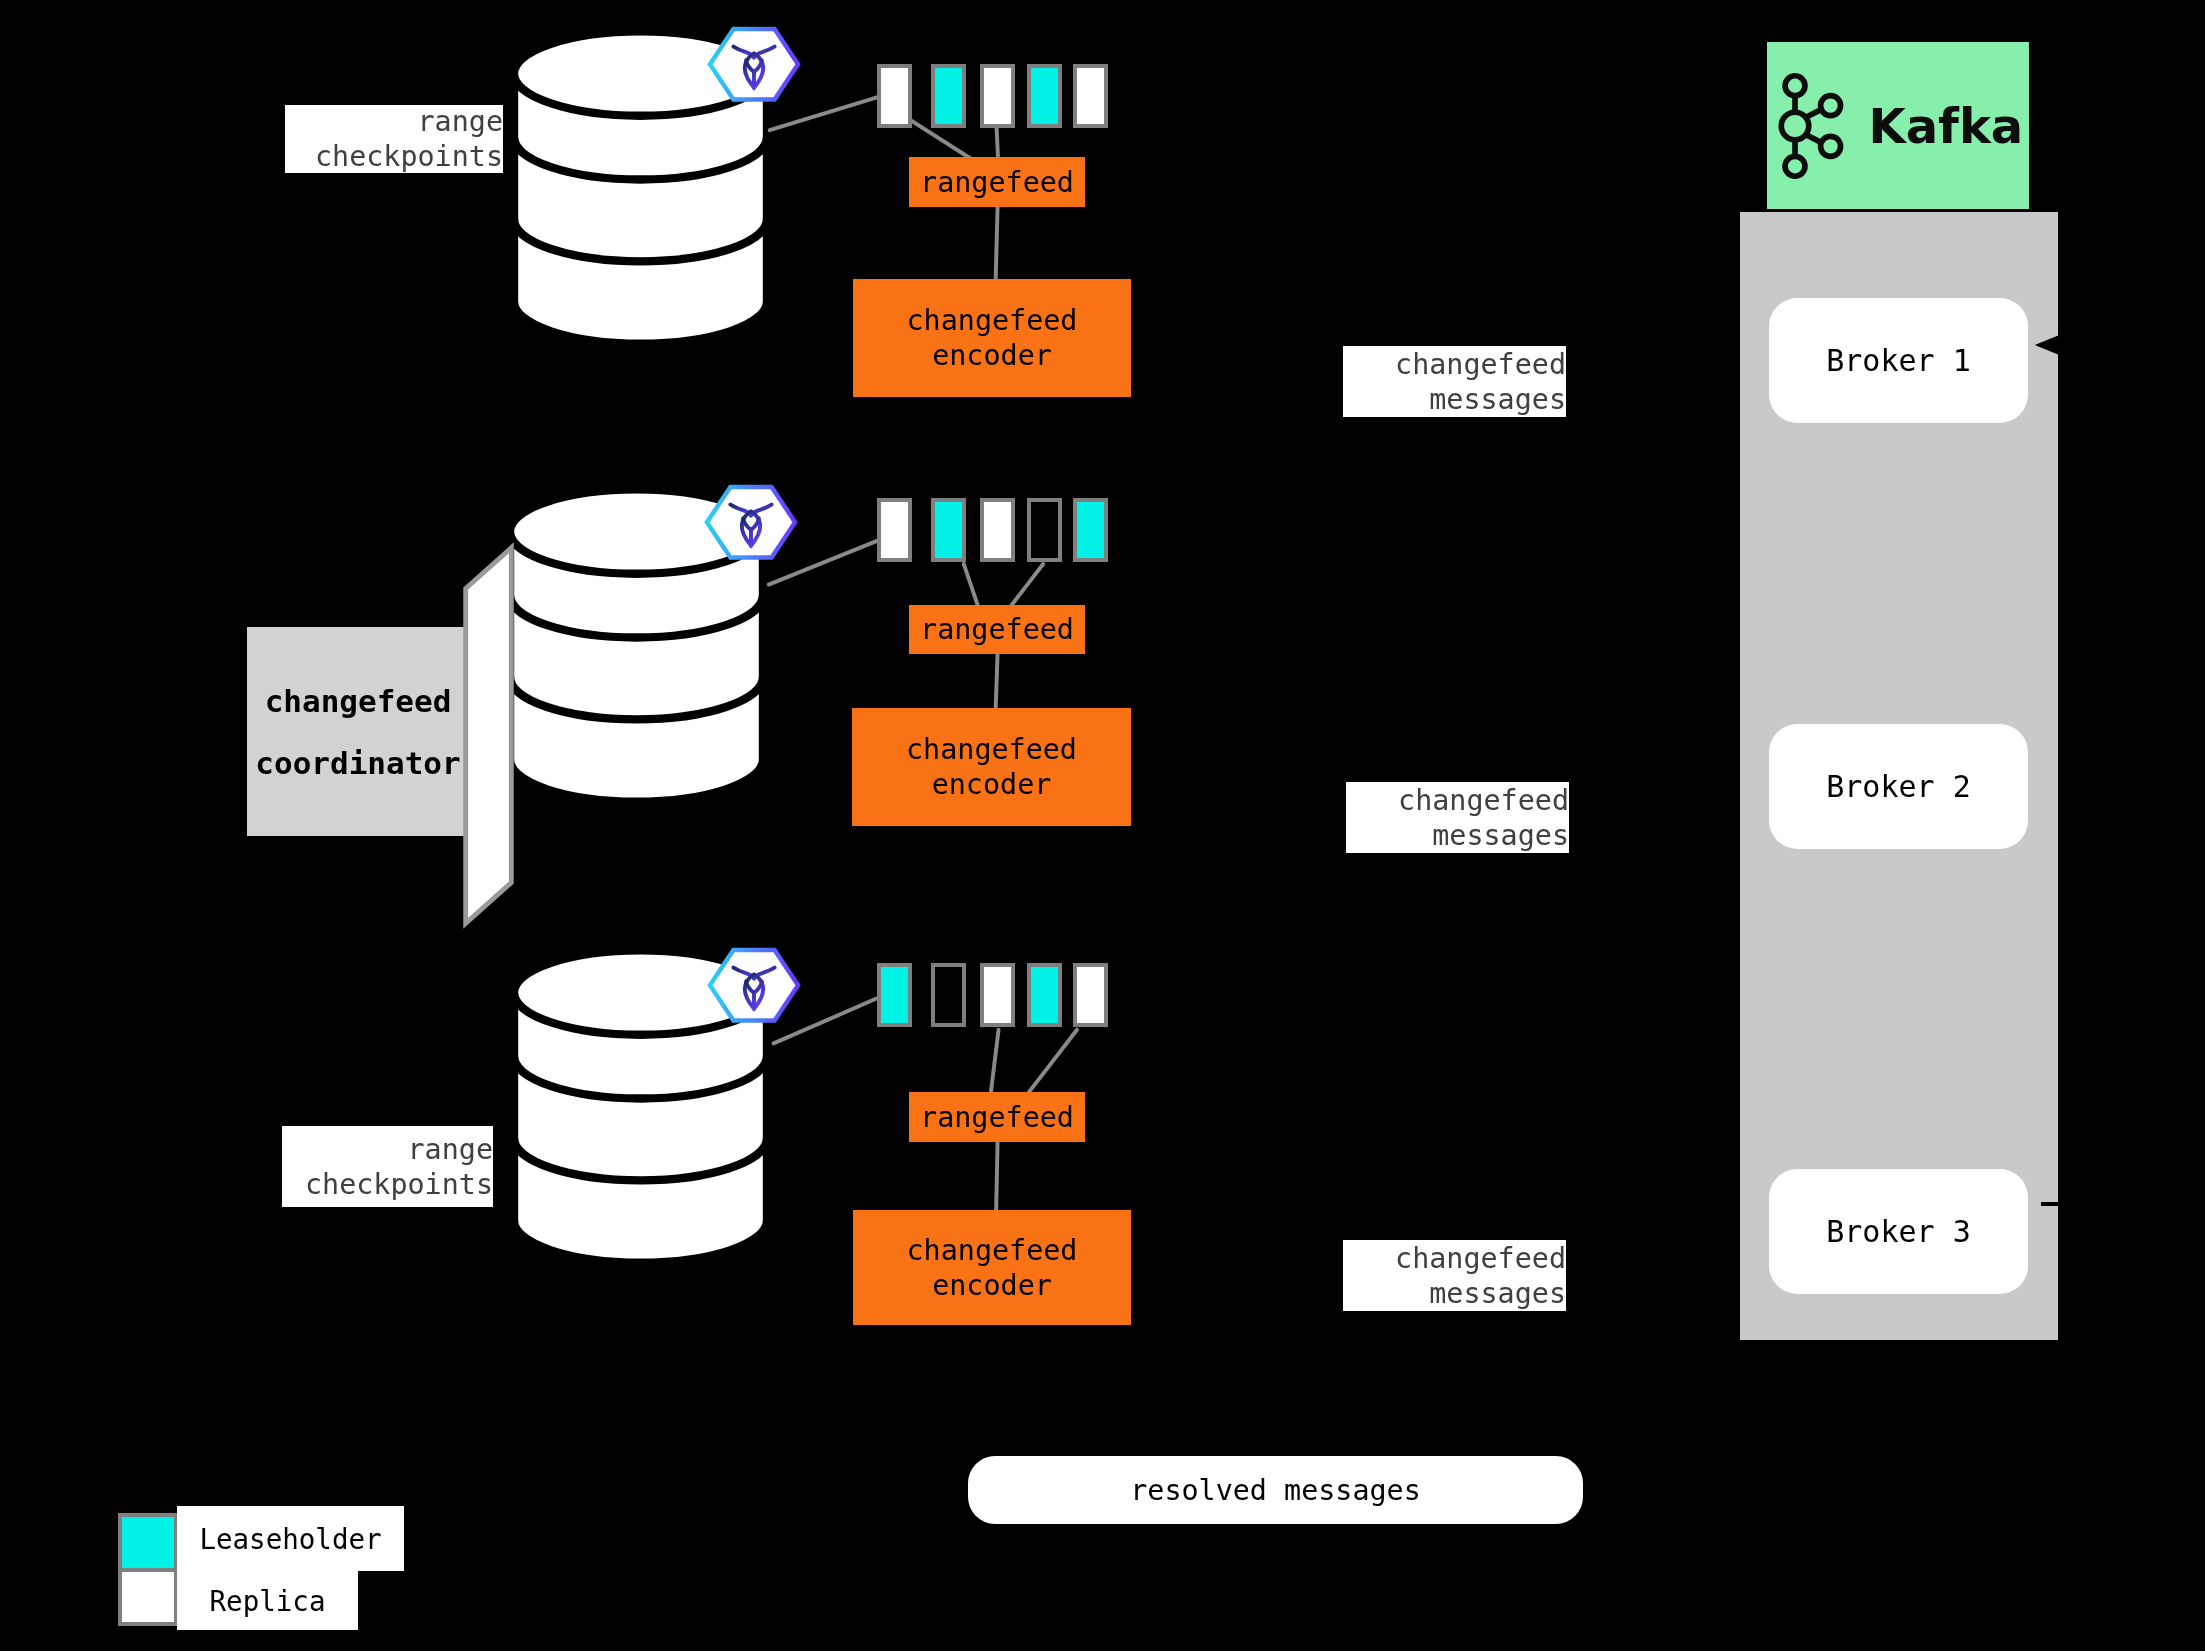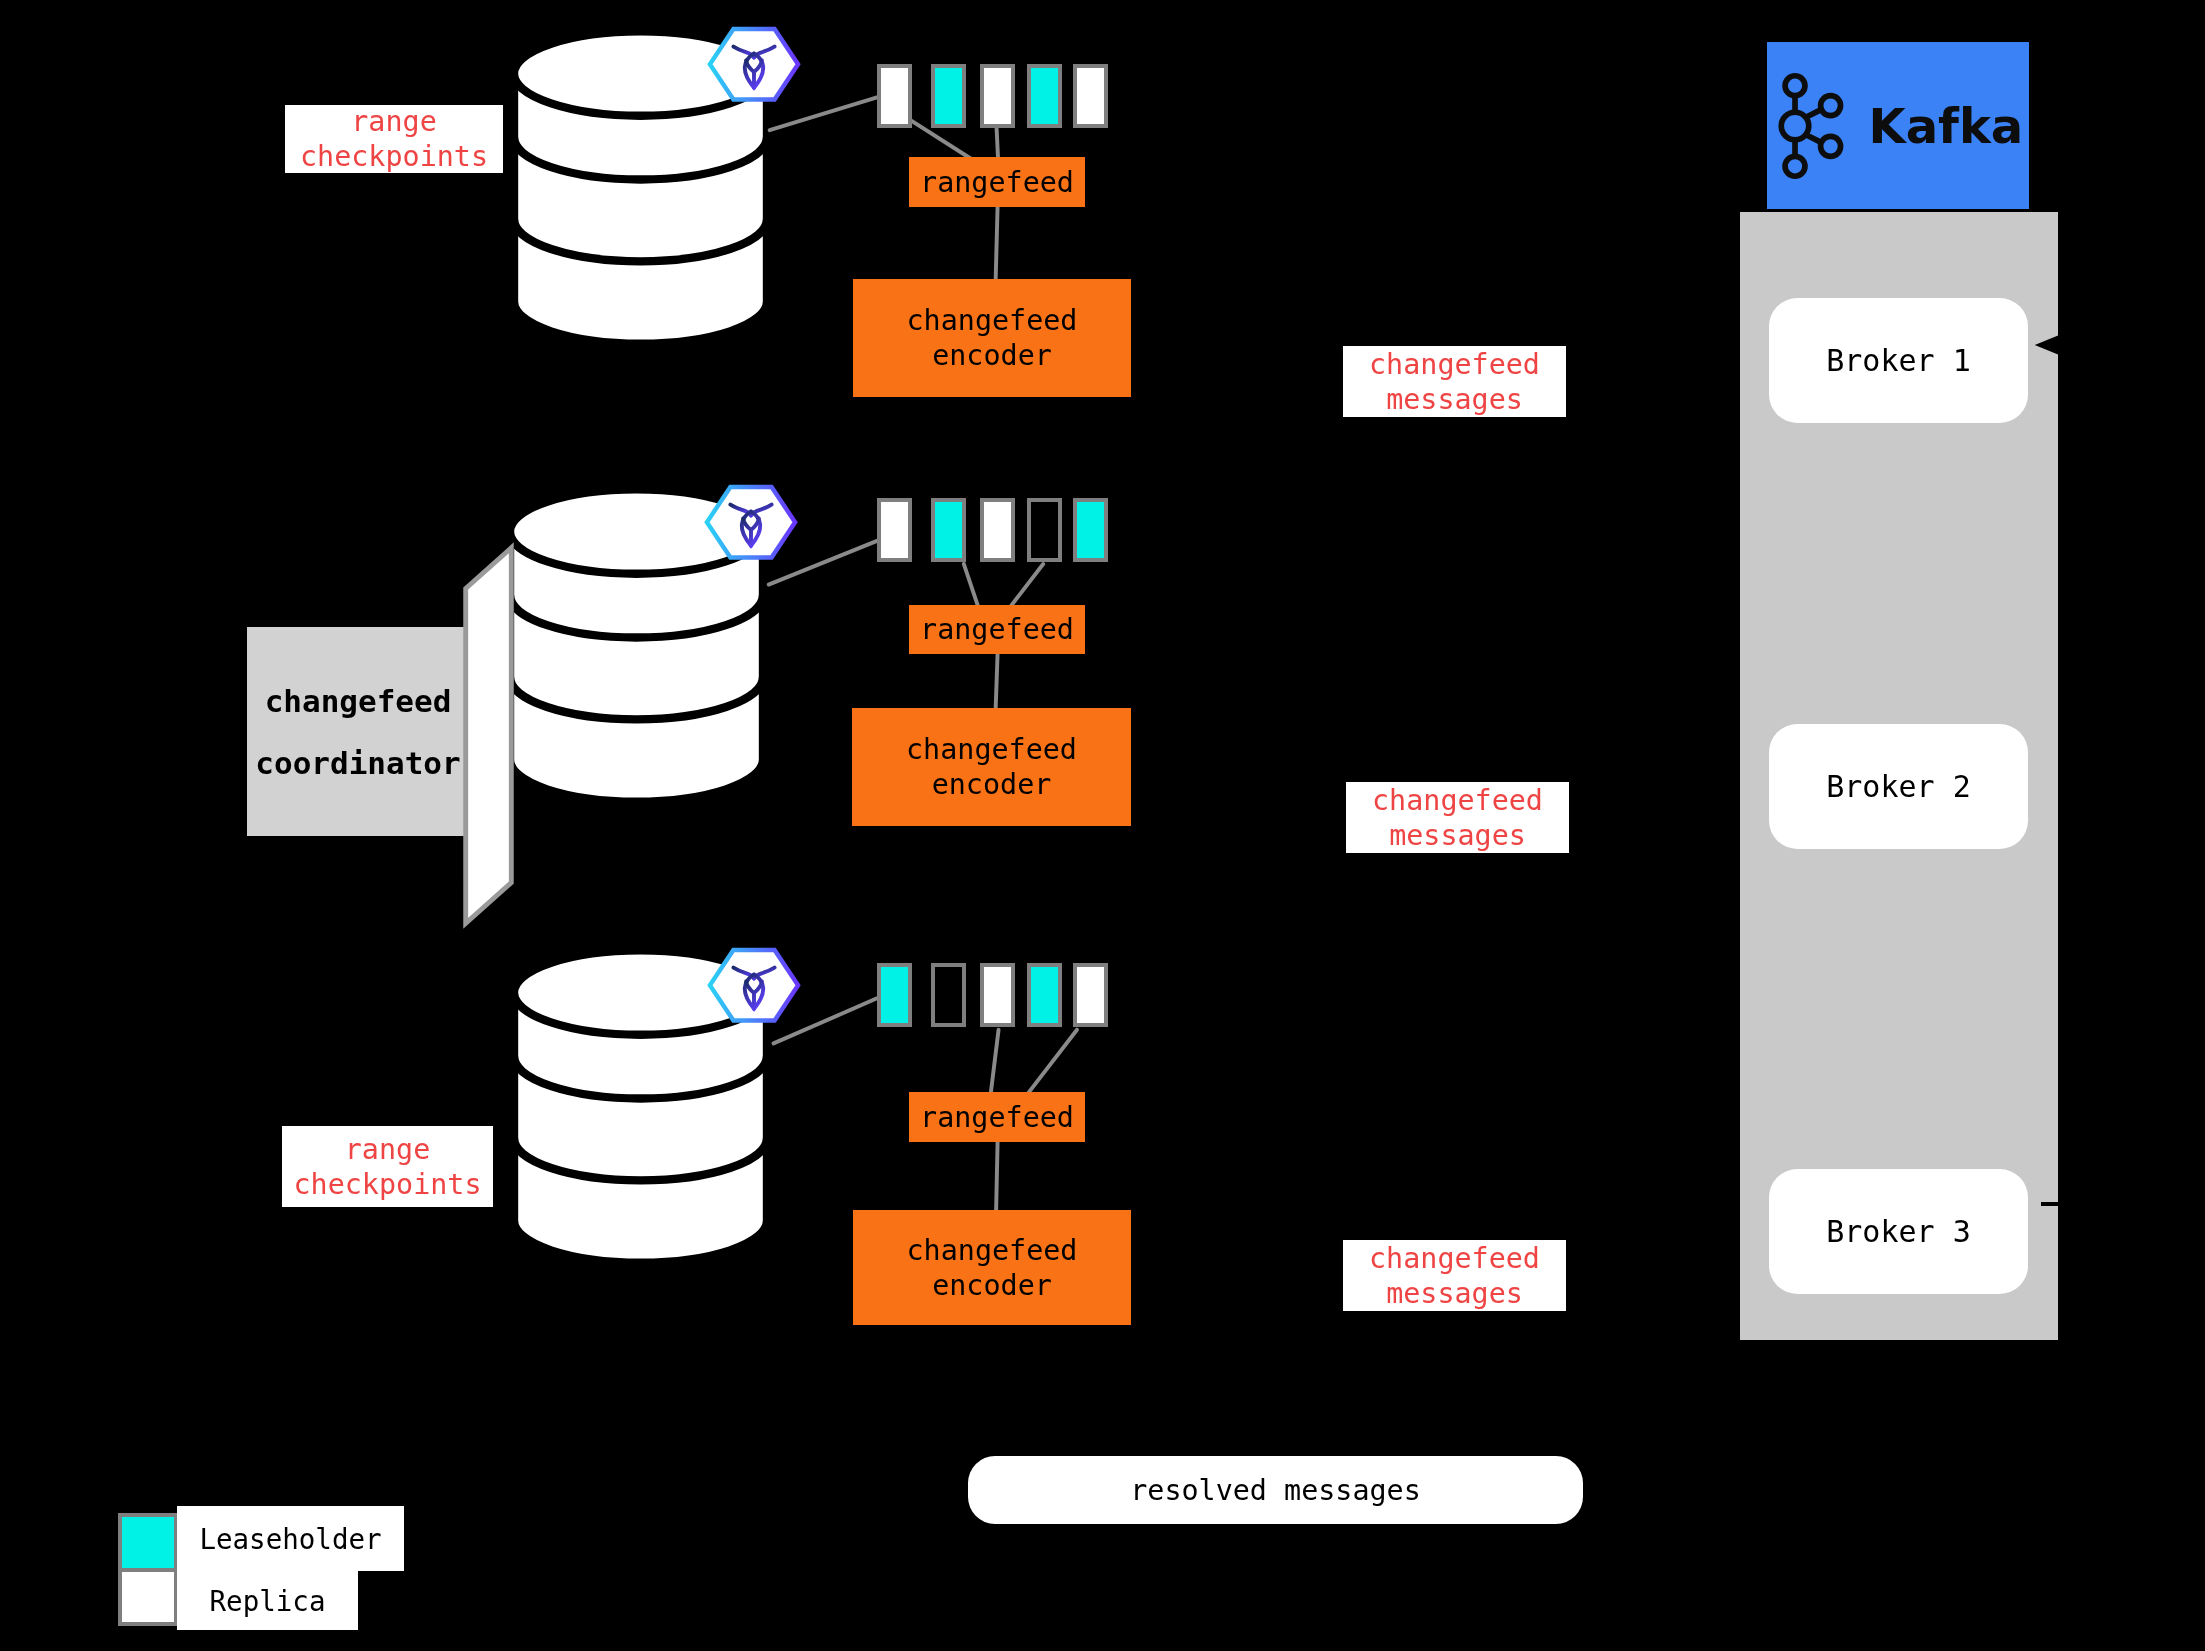--- a/index.html
+++ b/index.html
@@ -1,35 +1,35 @@
 <!DOCTYPE html>
 <html style="font-size:7.8px"><head>
 <meta charset="utf-8">
 <style>
   html,body{margin:0;padding:0;background:#000;}
   #root{position:relative;width:2205px;height:1652px;background:#000;overflow:hidden;
         font-family:"DejaVu Sans Mono", monospace;}
   .abs{position:absolute;}
-  .whitebox{background:#ffffff;color:#ef4444;display:flex;flex-direction:column;
-            align-items:center;justify-content:center;text-align:center;
+  .whitebox{background:#ffffff;color:#404040;display:flex;flex-direction:column;
+            align-items:flex-end;justify-content:center;text-align:center;
             font-size:28.4px;line-height:35px;overflow:hidden;}
   .graybox{background:#f97316;color:#000;display:flex;flex-direction:column;
            align-items:center;justify-content:center;text-align:center;
            font-size:28.4px;line-height:35px;}
   .node-label{color:#ffffff;font-weight:bold;font-size:39px;letter-spacing:3.9px;
               display:flex;align-items:center;justify-content:center;}
   .range-cell{position:absolute;width:35px;height:64px;border:4.4px solid #7f7f7f;box-sizing:border-box;}
   .broker{position:absolute;left:1769px;width:259px;height:125px;background:#fff;border-radius:28.4px;
           display:flex;align-items:center;justify-content:center;font-size:30px;color:#000;margin-top:10px;}
   .legend-label{background:#fff;color:#000;display:flex;align-items:center;justify-content:center;font-size:27.5px;}
   .coordinator{background:#d2d2d2;color:#000;font-weight:bold;font-size:31px;line-height:62px;
                display:flex;flex-direction:column;align-items:center;justify-content:center;text-align:center;}
   .pill{background:#fff;border-radius:27px;display:flex;align-items:center;justify-content:center;
         font-size:28.4px;color:#000;}
-  .kafka-box{background:#3b82f6;display:flex;align-items:center;justify-content:center;gap:14.7px;text-align:center;}
+  .kafka-box{background:#86efac;display:flex;align-items:center;justify-content:center;gap:14.7px;text-align:center;}
   .kafka-title{font-family:"DejaVu Sans", sans-serif;font-weight:bold;font-size:48px;color:#0d0d0d;}
 </style>
 </head>
 <body>
 
 <div id="root">
 
   <svg class="abs" style="left:508px;top:27px" width="265" height="326" viewBox="0 0 540 665">
     <path d="M12,95 L12,560 A258,86 0 0 0 528,560 L528,95" fill="#fff" stroke="#000" stroke-width="17"></path>
     <path d="M12,225 A258,86 0 0 0 528,225" fill="none" stroke="#000" stroke-width="17"></path>

